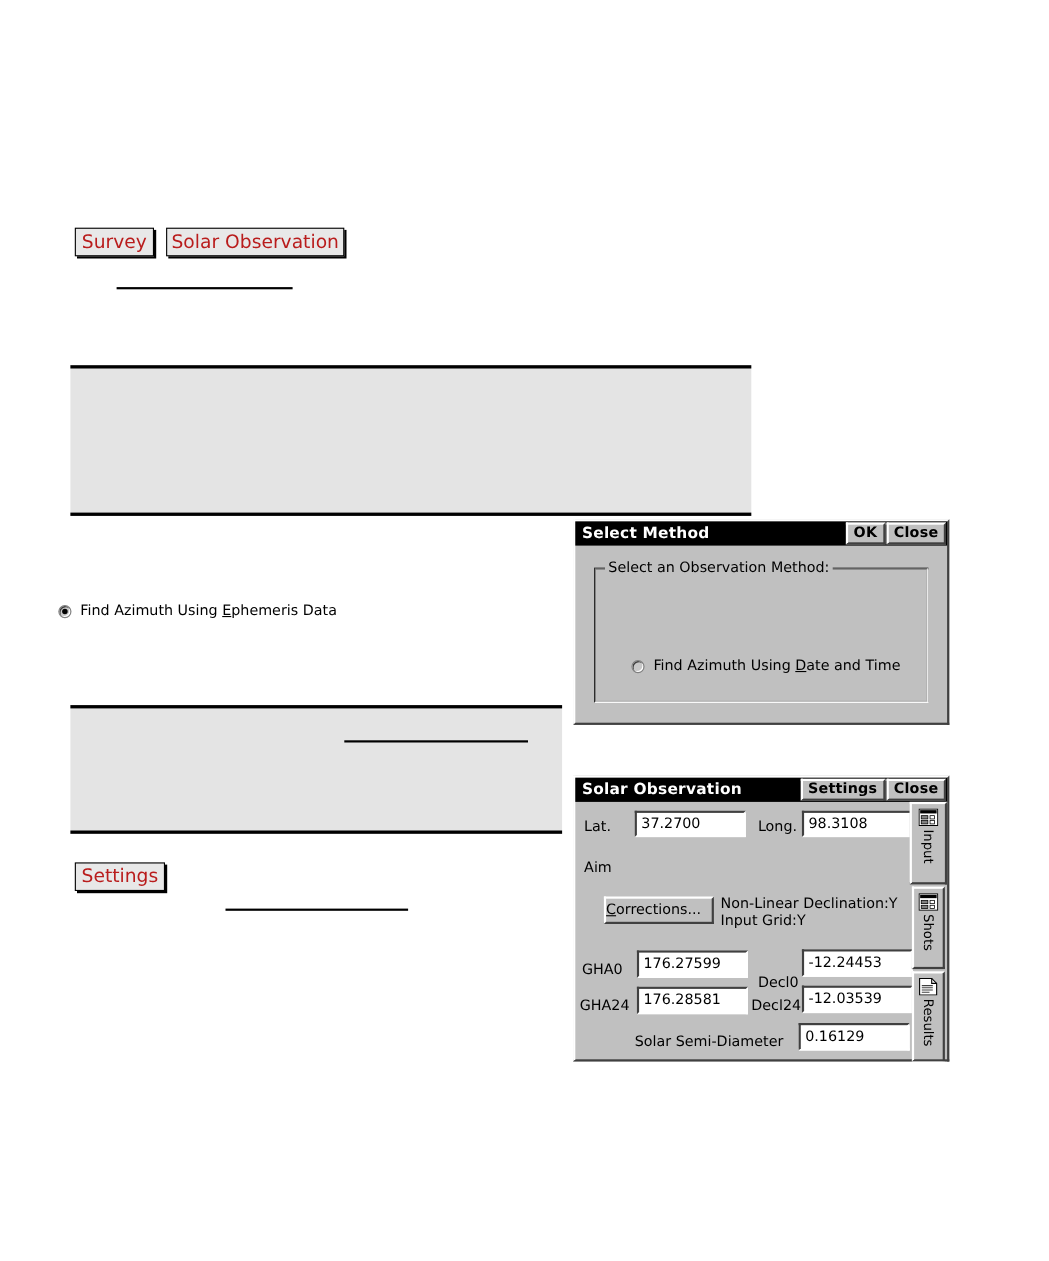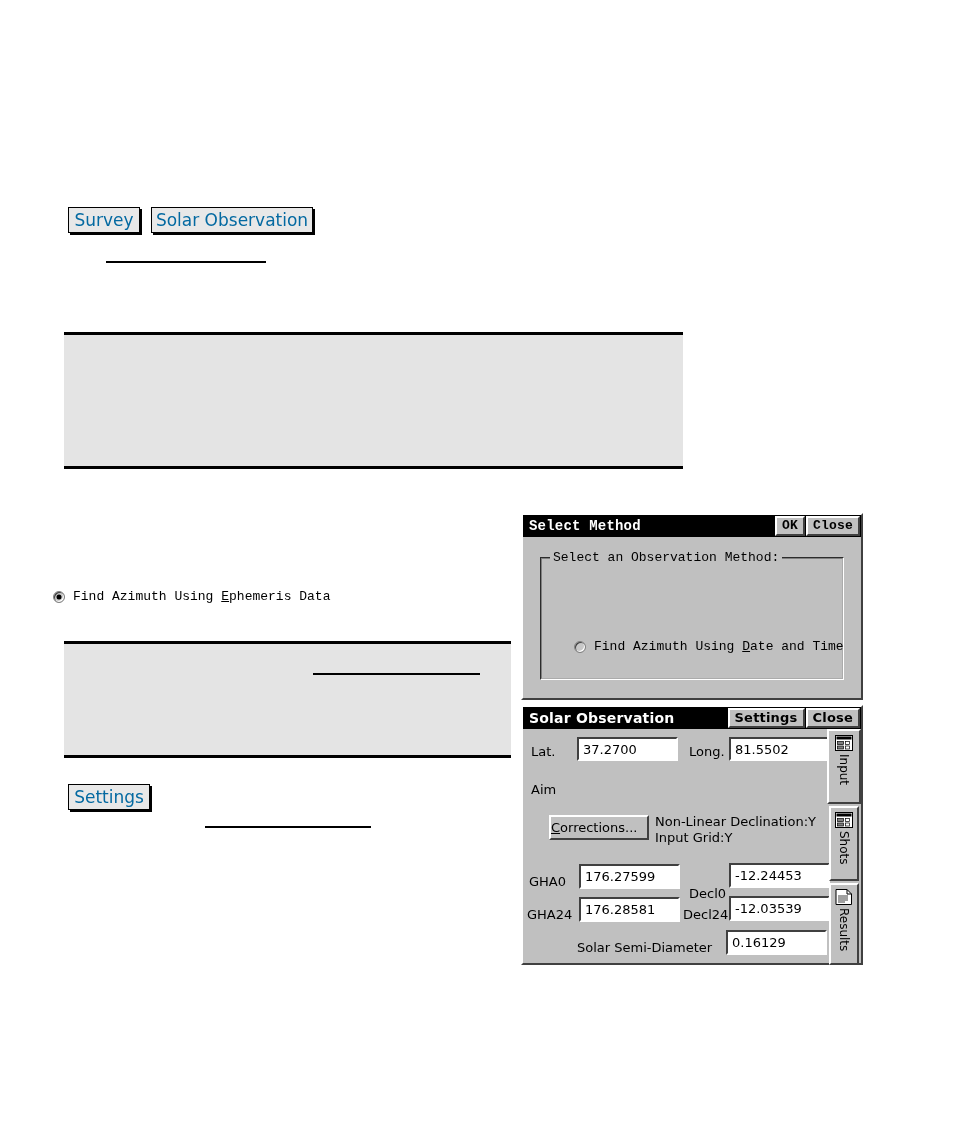--- a/index.html
+++ b/index.html
@@ -14,21 +14,21 @@
     font-family: "DejaVu Sans", "Liberation Sans", sans-serif;
     -webkit-font-smoothing: none;
   }
 
   
   .doc-btn {
     position: absolute;
     background: #e8e8e8;
     border: 1px solid #000;
     box-shadow: 2px 2px 0 #000;
-    color: #0369a1;
+    color: #b91c1c;
     font-family: "DejaVu Sans", "Liberation Sans", sans-serif;
     display: flex;
     align-items: center;
     justify-content: center;
     box-sizing: border-box;
     white-space: nowrap;
   }
 
   .rule {
     position: absolute;
@@ -277,21 +277,21 @@
 <div class="grey-panel" style="left:64px; top:641px; width:447px; height:117px;">
   <div class="rule" style="left:249px; top:29px; width:167px;"></div>
 </div>
 
 <div class="doc-btn" style="left:68px; top:784px; width:82px; height:26px; font-size:17px;">
   <span>Settings</span>
 </div>
 
 <div class="rule" style="left:205px; top:826px; width:166px;"></div>
 
-<div class="dialog" style="left:521px; top:513px; width:342px; height:187px;font-family:Liberation Mono, monospace;">
+<div class="dialog" style="left:521px; top:472px; width:342px; height:187px;">
 
   <div class="titlebar">
     <span class="titlebar-title">Select Method</span>
     <span class="tb-btn">OK</span>
     <span class="tb-btn">Close</span>
   </div>
 
   <div class="groupbox" style="left:17px; top:42px; right:17px; bottom:18px;">
     <span class="groupbox-legend">Select an Observation Method:</span>
   </div>
@@ -312,21 +312,21 @@
   <div class="titlebar">
     <span class="titlebar-title">Solar Observation</span>
     <span class="tb-btn">Settings</span>
     <span class="tb-btn">Close</span>
   </div>
 
   <span class="lbl" style="left:8px; top:38px;">Lat.</span>
   <div class="field" style="left:54px; top:30px; width:101px; height:24px;">37.2700</div>
 
   <span class="lbl" style="left:166px; top:38px;">Long.</span>
-  <div class="field" style="left:206px; top:30px; width:101px; height:24px;">81.5502</div>
+  <div class="field" style="left:206px; top:30px; width:101px; height:24px;">98.3108</div>
 
   <span class="lbl" style="left:8px; top:76px;">Aim</span>
 
   <div class="push-btn" style="left:26px; top:108px; width:100px; height:25px;">
     <span><span class="acc">C</span><span>orrections...</span></span>
   </div>
   <div class="info-text" style="left:132px; top:107px;">Non-Linear Declination:Y</div>
   <div class="info-text" style="left:132px; top:123px;">Input Grid:Y</div>
 
   <span class="lbl" style="left:6px; top:168px;">GHA0</span>

